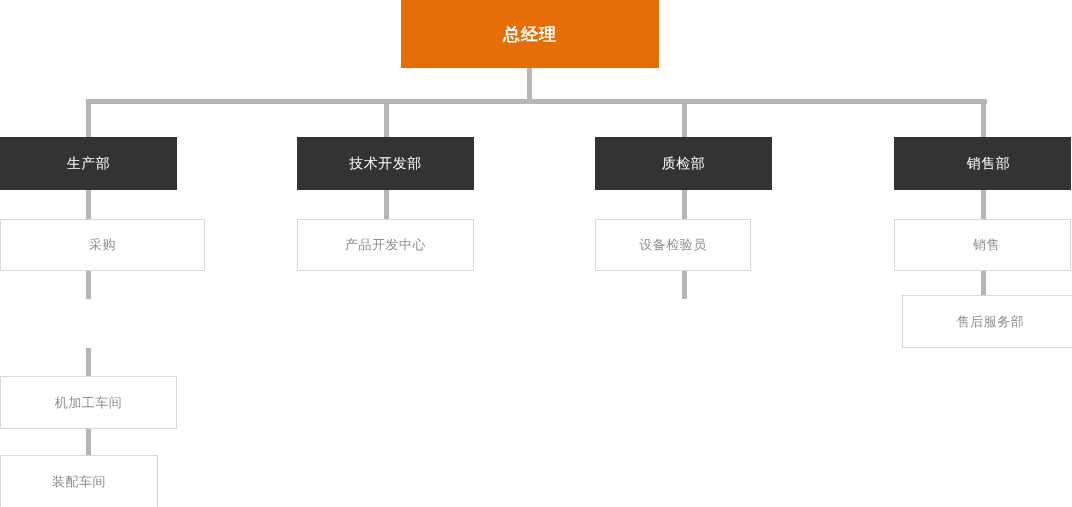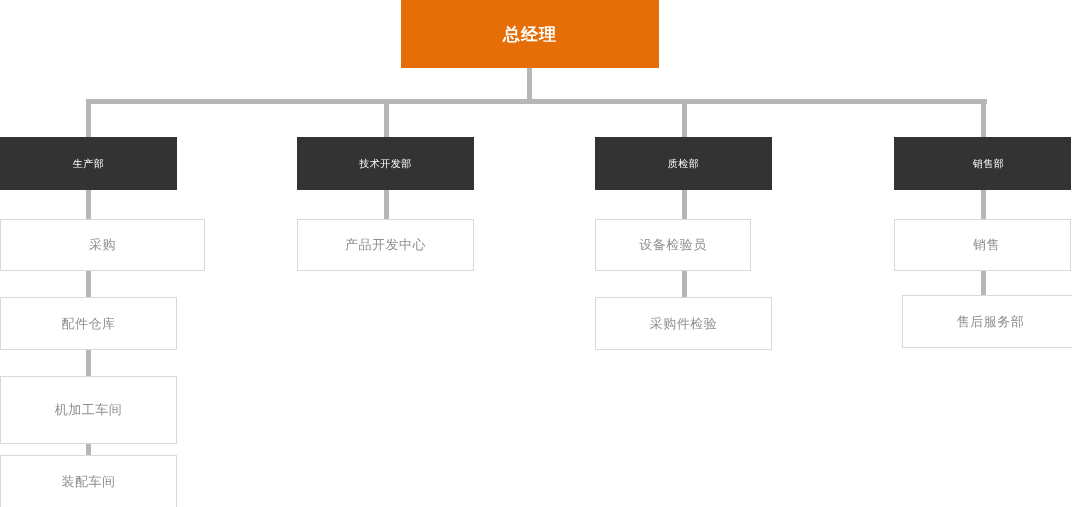--- a/index.html
+++ b/index.html
@@ -43,21 +43,21 @@
   .node-root {
     background: #e56f06;
     color: #ffffff;
     font-size: 17px;
     font-weight: bold;
     letter-spacing: 1px;
   }
   .node-dept {
     background: #333333;
     color: #ffffff;
-    font-size: 10px;
+    font-size: 14px;
     letter-spacing: 0.5px;
   }
   .node-sub {
     background: #ffffff;
     color: #8e8e8e;
     font-size: 13px;
     border: 1px solid #d9d9d9;
     letter-spacing: 0.5px;
   }
 </style>
@@ -91,46 +91,40 @@
   <div class="node node-root" style="left:401px; top:0px; width:258px; height:68px;">
     <span class="label">总经理</span>
   </div>
 
   <div class="node node-dept" style="left:0px; top:137px; width:177px; height:53px;">
     <span class="label">生产部</span>
   </div>
   <div class="node node-sub" style="left:0px; top:219px; width:205px; height:52px;">
     <span class="label">采购</span>
   </div>
-  <div class="node node-sub" style="left:0px; top:297px; width:177px; height:53px;">
-    <span class="label">配件仓库</span>
-  </div>
-  <div class="node node-sub" style="left:0px; top:376px; width:177px; height:68px;">
+  <div class="node node-sub" style="left:0px; top:376px; width:177px; height:53px;">
     <span class="label">机加工车间</span>
   </div>
-  <div class="node node-sub" style="left:0px; top:455px; width:177px; height:53px;">
+  <div class="node node-sub" style="left:0px; top:455px; width:158px; height:53px;">
     <span class="label">装配车间</span>
   </div>
 
   <div class="node node-sub" style="left:297px; top:219px; width:177px; height:52px;">
     <span class="label">产品开发中心</span>
   </div>
   <div class="node node-dept" style="left:297px; top:137px; width:177px; height:53px;">
     <span class="label">技术开发部</span>
   </div>
 
   <div class="node node-dept" style="left:595px; top:137px; width:177px; height:53px;text-align:center;">
     <span class="label">质检部</span>
   </div>
   <div class="node node-sub" style="left:595px; top:219px; width:156px; height:52px;">
     <span class="label">设备检验员</span>
   </div>
-  <div class="node node-sub" style="left:595px; top:297px; width:177px; height:53px;">
-    <span class="label">采购件检验</span>
-  </div>
 
   <div class="node node-dept" style="left:894px; top:137px; width:177px; height:53px;padding-left:12px;">
     <span class="label">销售部</span>
   </div>
   <div class="node node-sub" style="left:894px; top:219px; width:177px; height:52px;padding-left:8px;">
     <span class="label">销售</span>
   </div>
   <div class="node node-sub" style="left:894px; top:295px; width:177px; height:53px;margin-left:8px;">
     <span class="label">售后服务部</span>
   </div>

